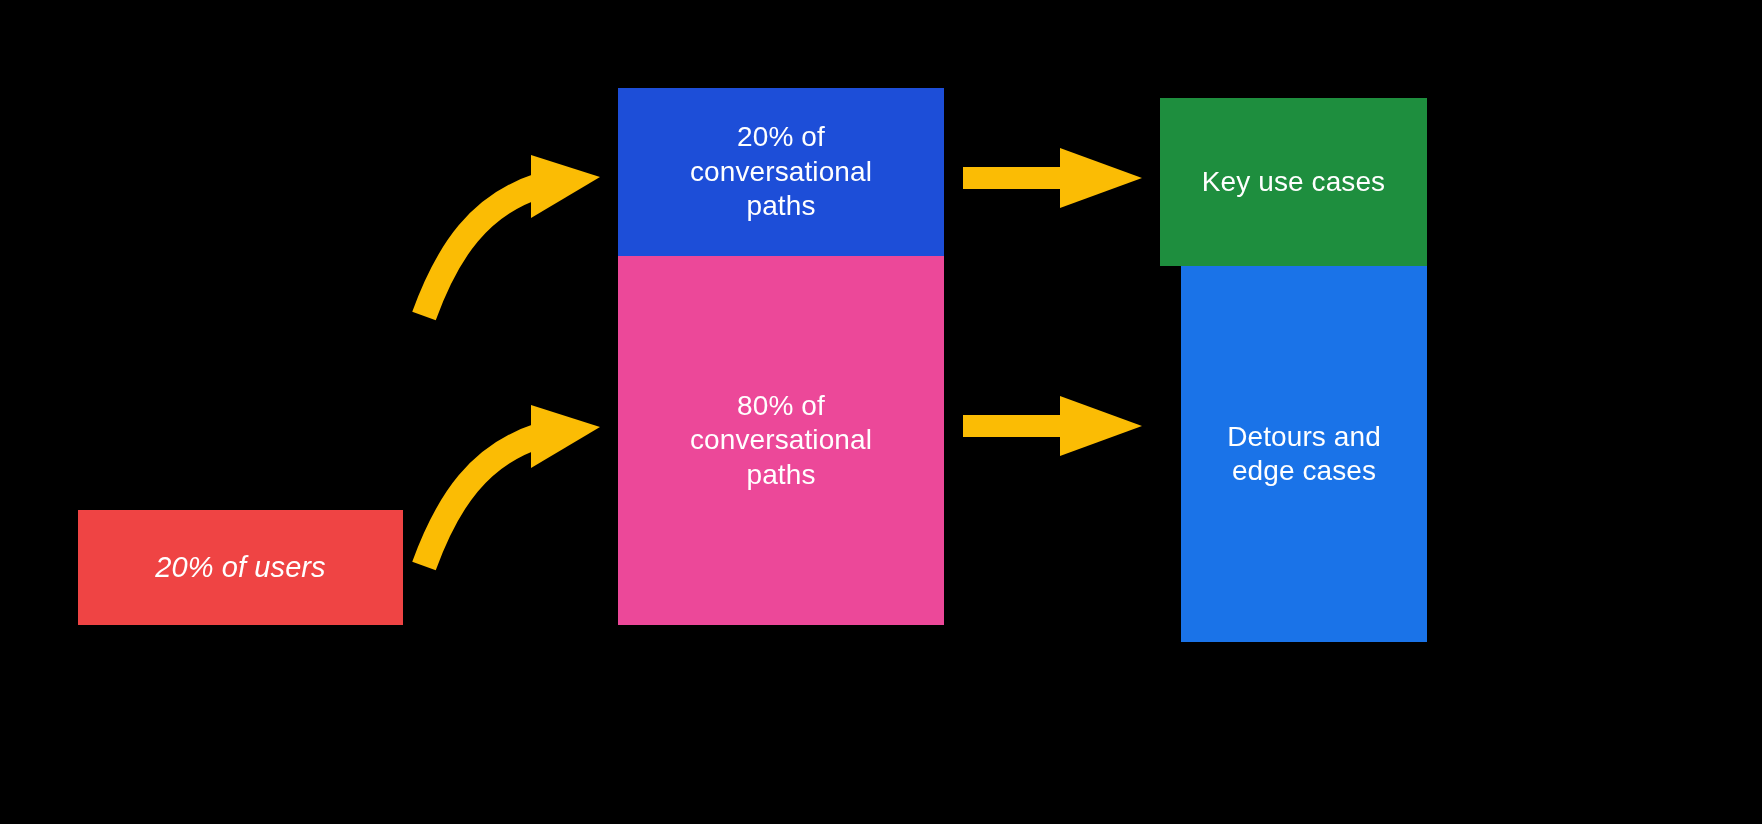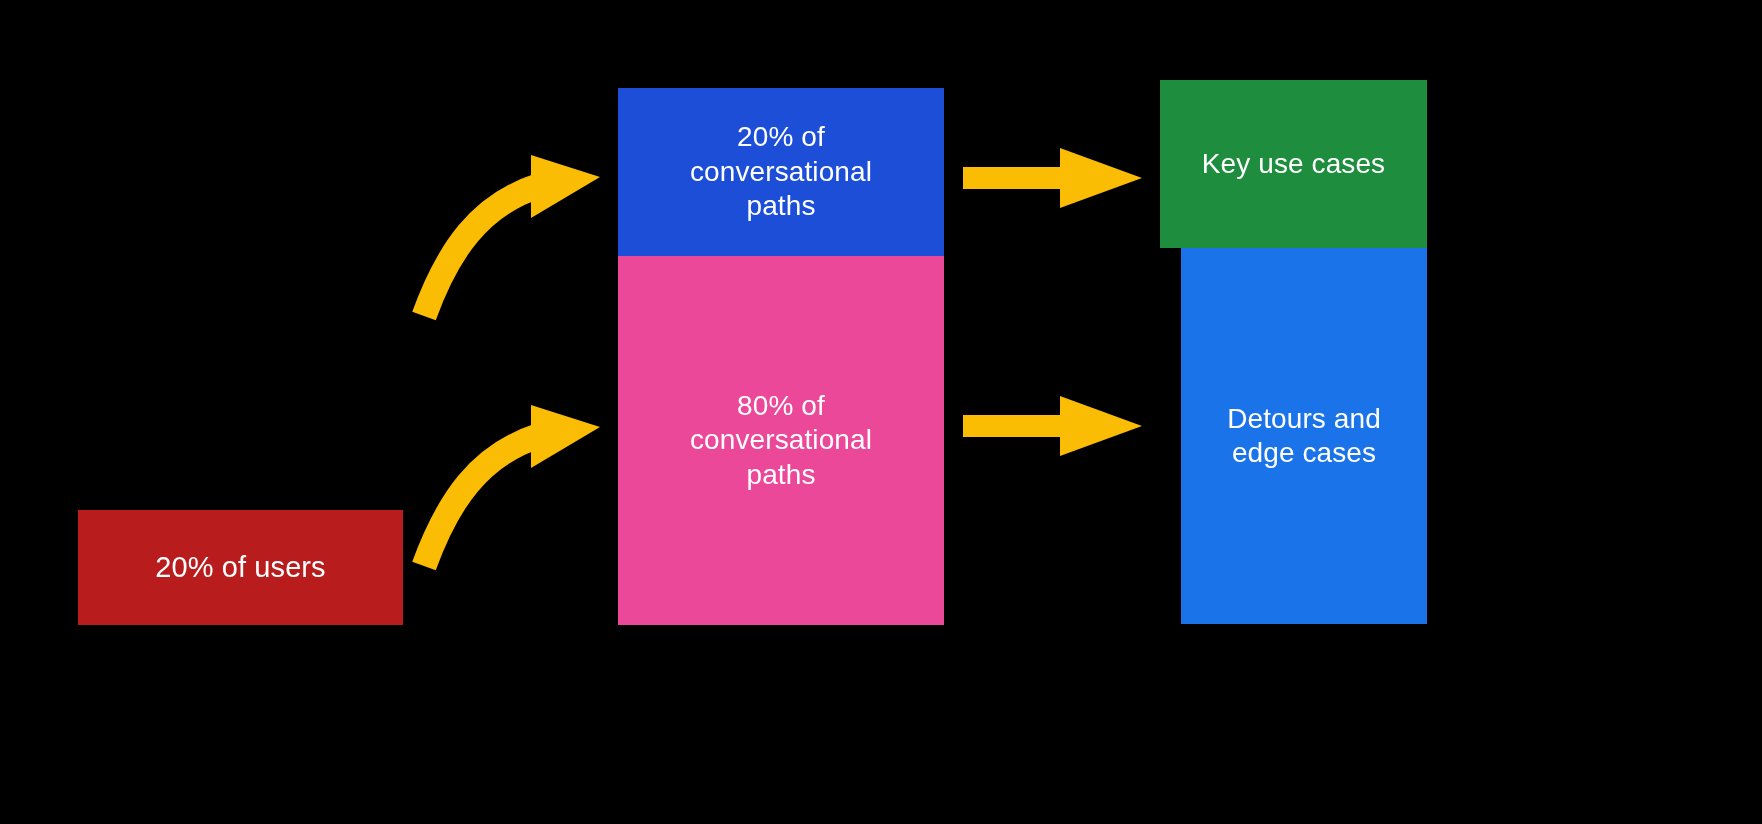--- a/index.html
+++ b/index.html
@@ -49,41 +49,41 @@
   #col-users .s-bot { top: 422px;  height: 115px; }
   #col-users .seg-label { font-size: 29px; }
 
   
   #col-paths        { left: 618px; top: 88px;  width: 326px; height: 537px; }
   #col-paths .s-top { top: 0;      height: 168px; }
   #col-paths .s-bot { top: 168px;  height: 369px; }
   #col-paths .seg-label { font-size: 28px; }
 
   
-  #col-cases        { left: 1160px; top: 80px; width: 267px; height: 544px; }
+  #col-cases        { left: 1160px; top: 98px; width: 267px; height: 544px; }
   #col-cases .s-top { top: 0;       height: 168px; }
   #col-cases .s-bot { top: 168px;   height: 376px; margin-left: 21px; }
   #col-cases .seg-label { font-size: 28px; }
 
   
   #arrows {
     position: absolute;
     left: 0; top: 0;
     width: 1762px; height: 824px;
     pointer-events: none;
   }
   #arrows .hit { pointer-events: auto; }
 </style>
 </head>
 <body>
 
 <div id="canvas">
 
   <div class="column" id="col-users">
-    <div class="seg s-bot" style="background:#b91c1c;">
+    <div class="seg s-bot" style="background:#ef4444;font-style:italic;">
       <span class="seg-label">20% of users</span>
     </div>
   </div>
 
   <div class="column" id="col-paths">
     <div class="seg s-top" style="background:#1d4ed8;">
       <span class="seg-label">20% of
 conversational
 paths</span>
     </div>

